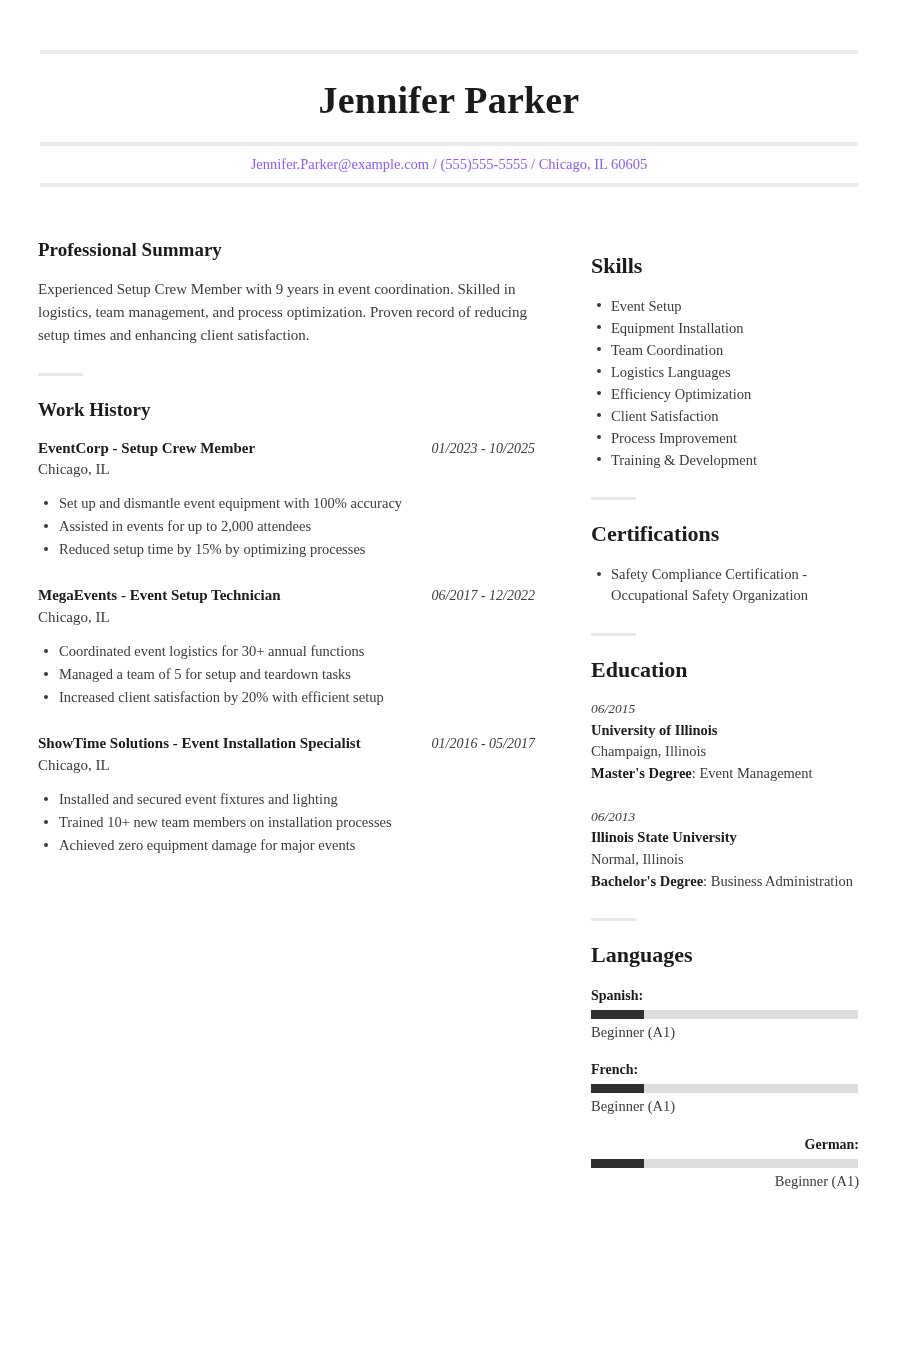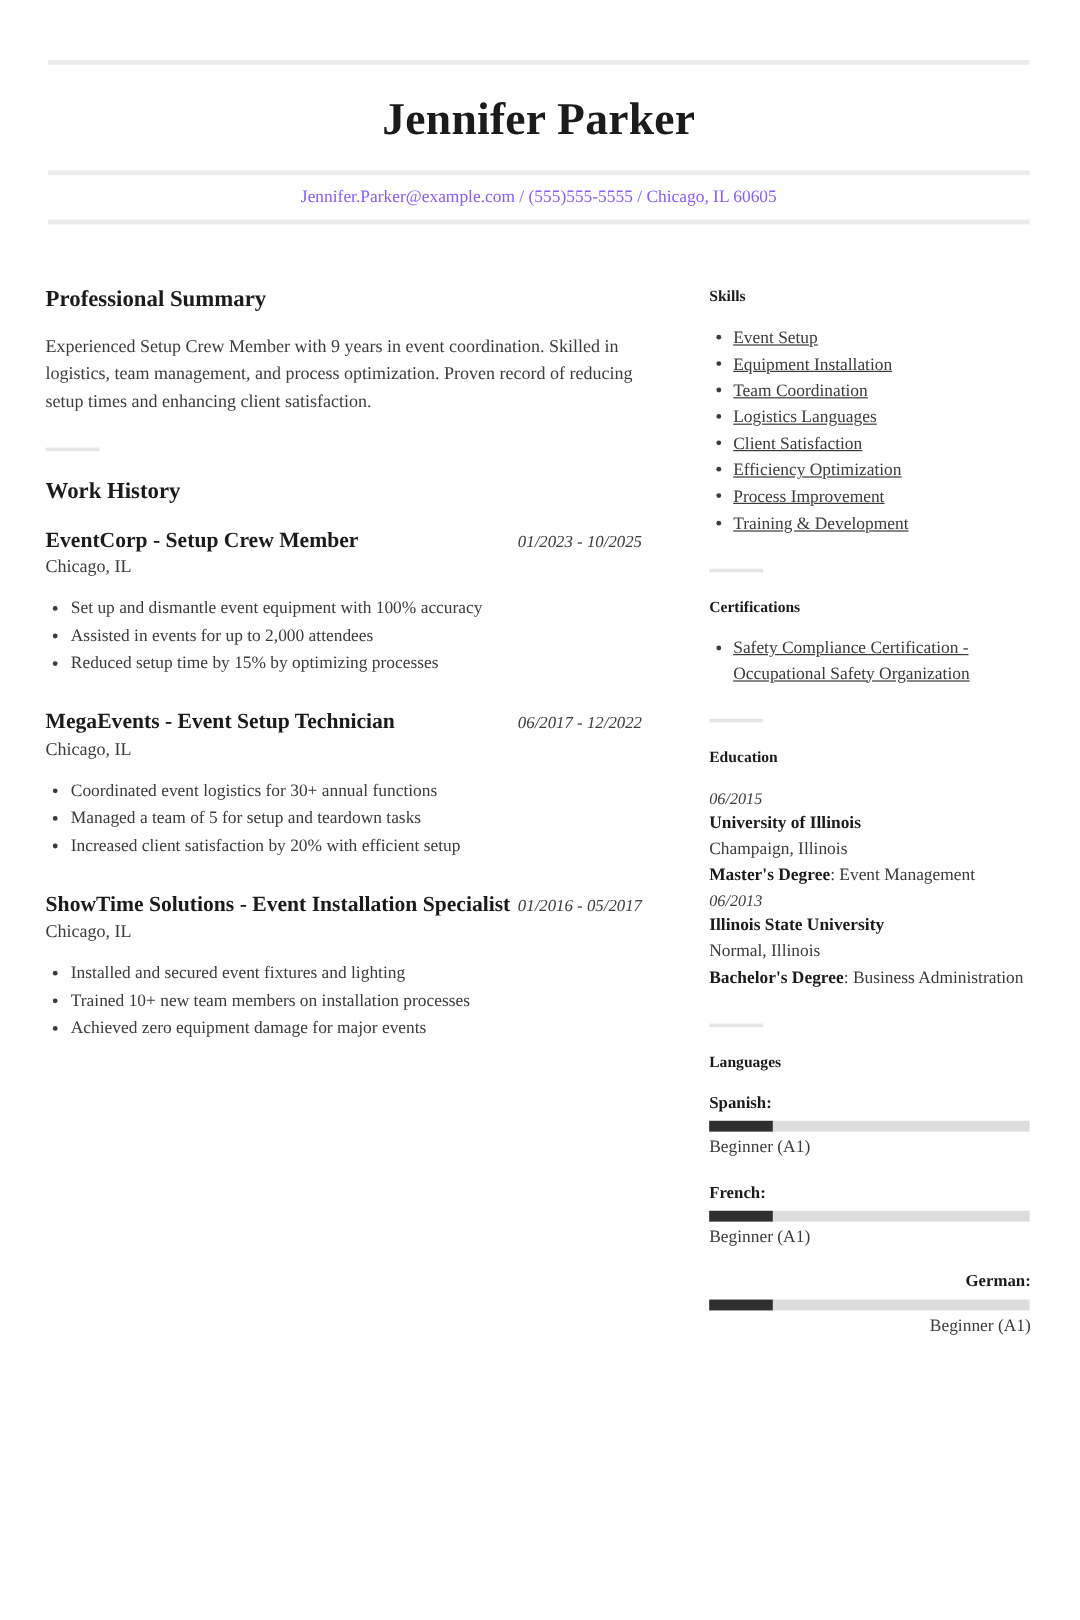--- a/index.html
+++ b/index.html
@@ -72,21 +72,22 @@
 
   .sec-title {
     font-size: 19px;
     font-weight: bold;
     color: #1b1b1b;
     line-height: 1.1;
     margin: 0 0 17px 0;
     font-family: "Liberation Serif", "DejaVu Serif", serif;
   }
   .sec-title.right {
-    font-size: 13px;
+    font-size: 22px;
+    margin-top: 14px;
   }
 
   .summary {
     font-size: 15px;
     line-height: 1.53;
     color: #3b3b3b;
     margin: 0;
   }
 
   .divider {
@@ -102,21 +103,21 @@
   
   .job { margin-bottom: 24px; }
   .job:last-child { margin-bottom: 0; }
   .job-head {
     display: flex;
     justify-content: space-between;
     align-items: baseline;
     width: 497px;
   }
   .job-title {
-    font-size: 18px;
+    font-size: 15px;
     font-weight: bold;
     color: #1b1b1b;
     line-height: 1.35;
   }
   .job-dates {
     font-size: 14px;
     font-style: italic;
     color: #3b3b3b;
     white-space: nowrap;
     line-height: 1.35;
@@ -149,21 +150,20 @@
     height: 4px;
     border-radius: 50%;
     background: #3b3b3b;
   }
 
   
   ul.rlist {
     list-style: none;
     margin: 0;
     padding: 0;
-    text-decoration: underline;
   }
   ul.rlist li {
     position: relative;
     padding-left: 20px;
     font-size: 14.5px;
     line-height: 1.52;
     color: #3b3b3b;
     margin-bottom: 0px;
   }
   ul.rlist li::before {
@@ -172,21 +172,21 @@
     left: 6px;
     top: 8px;
     width: 4px;
     height: 4px;
     border-radius: 50%;
     background: #3b3b3b;
   }
   ul.rlist.cert li { margin-bottom: 2px; line-height: 1.5; }
 
   
-  .edu { }
+  .edu { margin-bottom: 22px; }
   .edu:last-child { margin-bottom: 0; }
   .edu-date {
     font-size: 13.5px;
     font-style: italic;
     color: #3b3b3b;
     line-height: 1.5;
   }
   .edu-school {
     font-size: 14.5px;
     font-weight: bold;
@@ -305,22 +305,22 @@
 
   <div class="col-right">
 
     <div>
       <div class="sec-title right">Skills</div>
       <ul class="rlist" id="skills-container">
           <li>Event Setup</li>
           <li>Equipment Installation</li>
           <li>Team Coordination</li>
           <li>Logistics Languages</li>
+          <li>Efficiency Optimization</li>
           <li>Client Satisfaction</li>
-          <li>Efficiency Optimization</li>
           <li>Process Improvement</li>
           <li>Training &amp; Development</li>
         </ul>
     </div>
 
     <div class="divider right"></div>
 
     <div>
       <div class="sec-title right">Certifications</div>
       <ul class="rlist cert" id="certs-container">

